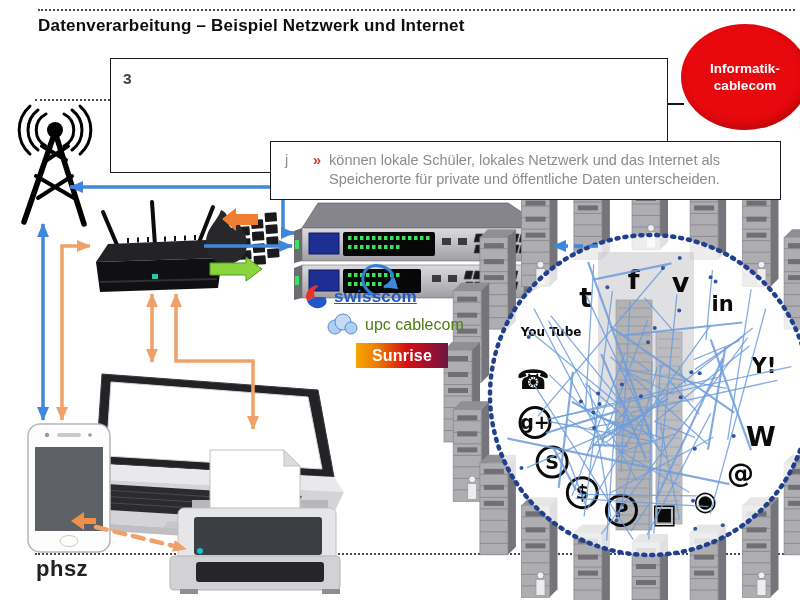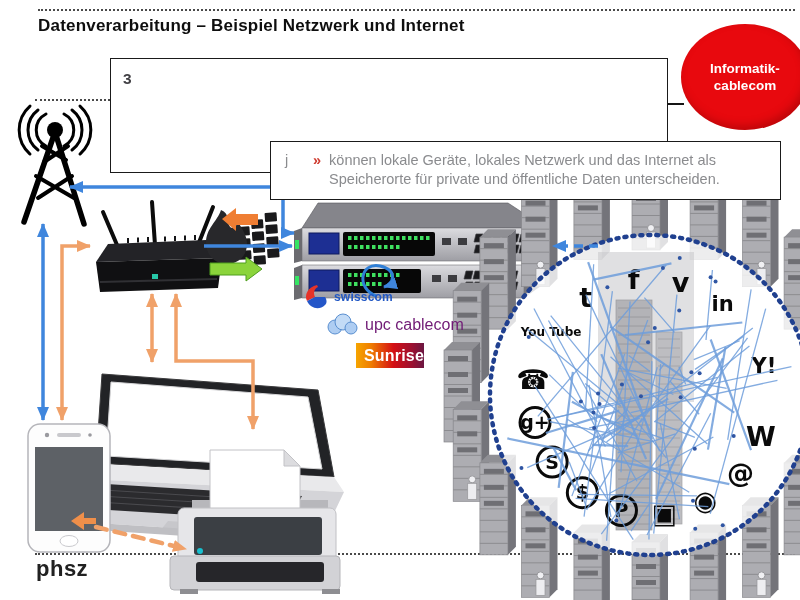--- a/index.html
+++ b/index.html
@@ -20,24 +20,24 @@
   .box1 .num{width:13px;flex:none;}
   .box1 .txt{width:478px;}
   .box2{left:270px;top:141px;width:511px;height:59px;padding:9px 6px 0 14px;display:flex;
         font-size:14.5px;color:#8a8b8e;line-height:19px;}
   .box2 .letter{width:13px;flex:none;margin-right:15px;}
   .box2 .bullet{color:#cf3b2f;font-weight:bold;flex:none;margin-right:8px;}
   .box2 .txt{width:452px;}
   .logos{position:absolute;z-index:2;}
   .logo-row{display:flex;align-items:center;gap:7px;}
   .swisscom{left:303px;top:284px;}
-  .swisscom .word{font-size:12px;font-weight:bold;color:#2258c4;letter-spacing:.2px;}
+  .swisscom .word{font-size:17px;font-weight:bold;color:#2258c4;letter-spacing:.2px;text-decoration:underline;}
   .upc{left:326px;top:313px;}
-  .upc .word{font-size:16px;color:#701a75;font-weight:normal;}
-  .sunrise{left:356px;top:343px;width:68px;height:25px;display:flex;align-items:center;justify-content:flex-end;
+  .upc .word{font-size:16px;color:#4d7c0f;font-weight:normal;}
+  .sunrise{left:356px;top:343px;width:92px;height:25px;display:flex;align-items:center;justify-content:center;
            background:linear-gradient(90deg,#f6a500 0%,#ef7d00 22%,#d40f14 55%,#9c1030 82%,#6b1742 100%);}
   .sunrise .word{color:#fff;font-weight:bold;font-size:16px;letter-spacing:.2px;}
   .phsz{position:absolute;left:36px;top:556px;font-size:22px;font-weight:bold;color:#212121;
         letter-spacing:.5px;z-index:5;}
 </style>
 </head>
 <body>
 
 <div class="slide">
 
@@ -760,21 +760,21 @@
     <div>cablecom</div>
   </div>
 
   <div class="box box1">
     <div class="num">3</div>
   </div>
 
   <div class="box box2">
     <div class="letter">j</div>
     <div class="bullet">»</div>
-    <div class="txt">können lokale Geräte, lokales Netzwerk und das Internet als Speicherorte für private und öffentliche Daten unterscheiden.</div>
+    <div class="txt">können lokale Schüler, lokales Netzwerk und das Internet als Speicherorte für private und öffentliche Daten unterscheiden.</div>
   </div>
 
   <div class="logos logo-row swisscom">
     <svg width="24" height="26" viewBox="0 0 24 26">
       <path d="M14,1 C5,3 1,11 4,17 L12,13 C10,9 11,5 15,3 Z" fill="#e63329"></path>
       <path d="M4,17 C7,24 16,27 22,21 C24,19 24,16 22,13 L12,13 Z" fill="#2456c8"></path>
     </svg>
     <span class="word">swisscom</span>
   </div>
 

